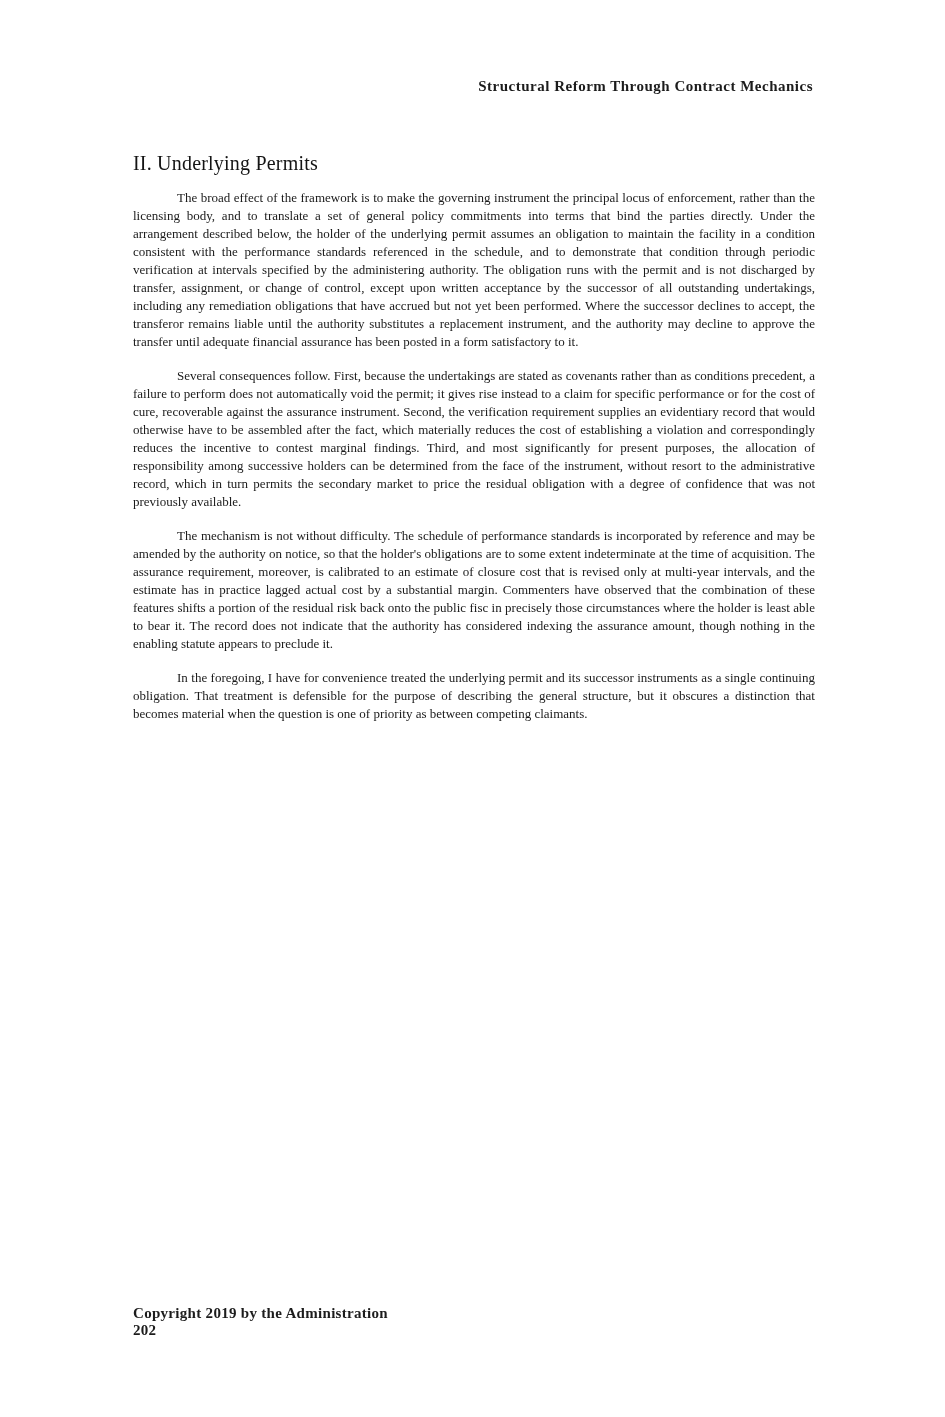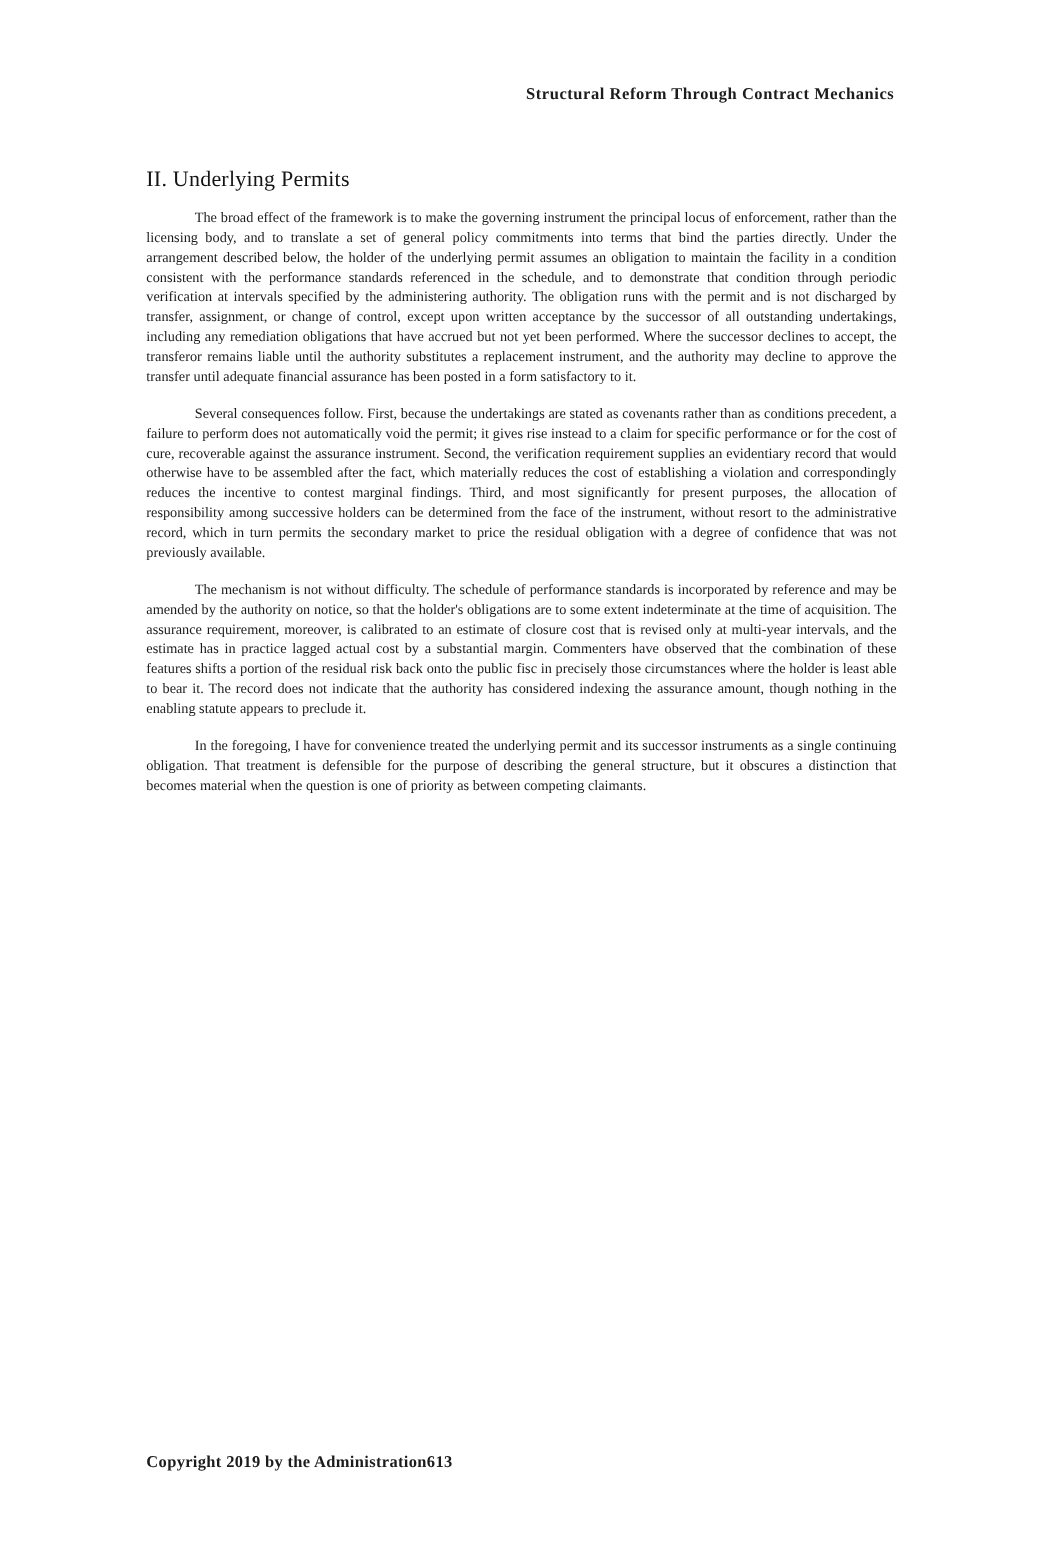--- a/index.html
+++ b/index.html
@@ -60,20 +60,21 @@
     position: absolute;
     bottom: 78px;
     left: 133px;
     width: 682px;
     display: flex;
     justify-content: flex-start;
     align-items: baseline;
     font-size: 15px;
     font-weight: bold;
     color: #1c1c1c;
+    flex-direction: column;
   }
   .footer-note {
     letter-spacing: 0.3px;
   }
   .footer-page {
     letter-spacing: 0.3px;
   }
 </style>
 </head>
 <body>
@@ -90,16 +91,16 @@
       <p>The broad effect of the framework is to make the governing instrument the principal locus of enforcement, rather than the licensing body, and to translate a set of general policy commitments into terms that bind the parties directly. Under the arrangement described below, the holder of the underlying permit assumes an obligation to maintain the facility in a condition consistent with the performance standards referenced in the schedule, and to demonstrate that condition through periodic verification at intervals specified by the administering authority. The obligation runs with the permit and is not discharged by transfer, assignment, or change of control, except upon written acceptance by the successor of all outstanding undertakings, including any remediation obligations that have accrued but not yet been performed. Where the successor declines to accept, the transferor remains liable until the authority substitutes a replacement instrument, and the authority may decline to approve the transfer until adequate financial assurance has been posted in a form satisfactory to it.</p>
       <p>Several consequences follow. First, because the undertakings are stated as covenants rather than as conditions precedent, a failure to perform does not automatically void the permit; it gives rise instead to a claim for specific performance or for the cost of cure, recoverable against the assurance instrument. Second, the verification requirement supplies an evidentiary record that would otherwise have to be assembled after the fact, which materially reduces the cost of establishing a violation and correspondingly reduces the incentive to contest marginal findings. Third, and most significantly for present purposes, the allocation of responsibility among successive holders can be determined from the face of the instrument, without resort to the administrative record, which in turn permits the secondary market to price the residual obligation with a degree of confidence that was not previously available.</p>
       <p><span>The mechanism is not without difficulty. The schedule of performance standards is incorporated by reference and may be amended by the authority on notice, so that the holder's obligations are to some extent indeterminate at the time of acquisition. The assurance requirement, moreover, is calibrated to an estimate of closure cost that is revised only at multi-year intervals, and the estimate has in practice lagged actual cost by a substantial margin. Commenters have observed that the combination of these features shifts a portion of the residual risk back onto the public fisc in precisely those circumstances where the holder is least able to bear it. The record does not indicate that the authority has considered indexing the assurance amount, though nothing in the enabling statute appears to preclude it.</span></p>
       <p>In the foregoing, I have for convenience treated the underlying permit and its successor instruments as a single continuing obligation. That treatment is defensible for the purpose of describing the general structure, but it obscures a distinction that becomes material when the question is one of priority as between competing claimants.</p>
     </div>
 
   </div>
 
   <div class="footer">
     <span class="footer-note">Copyright 2019 by the Administration</span>
-    <span class="footer-page">613</span>
+    <span class="footer-page">202</span>
   </div>
 
 </div>
 
 </body></html>

